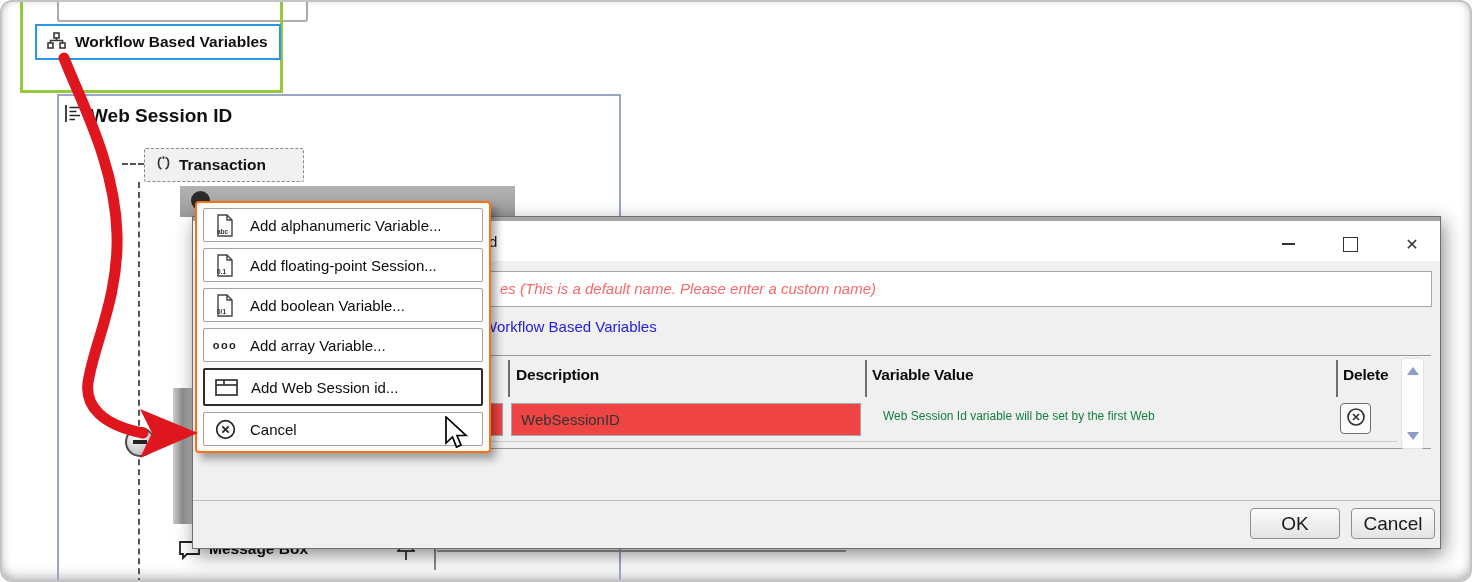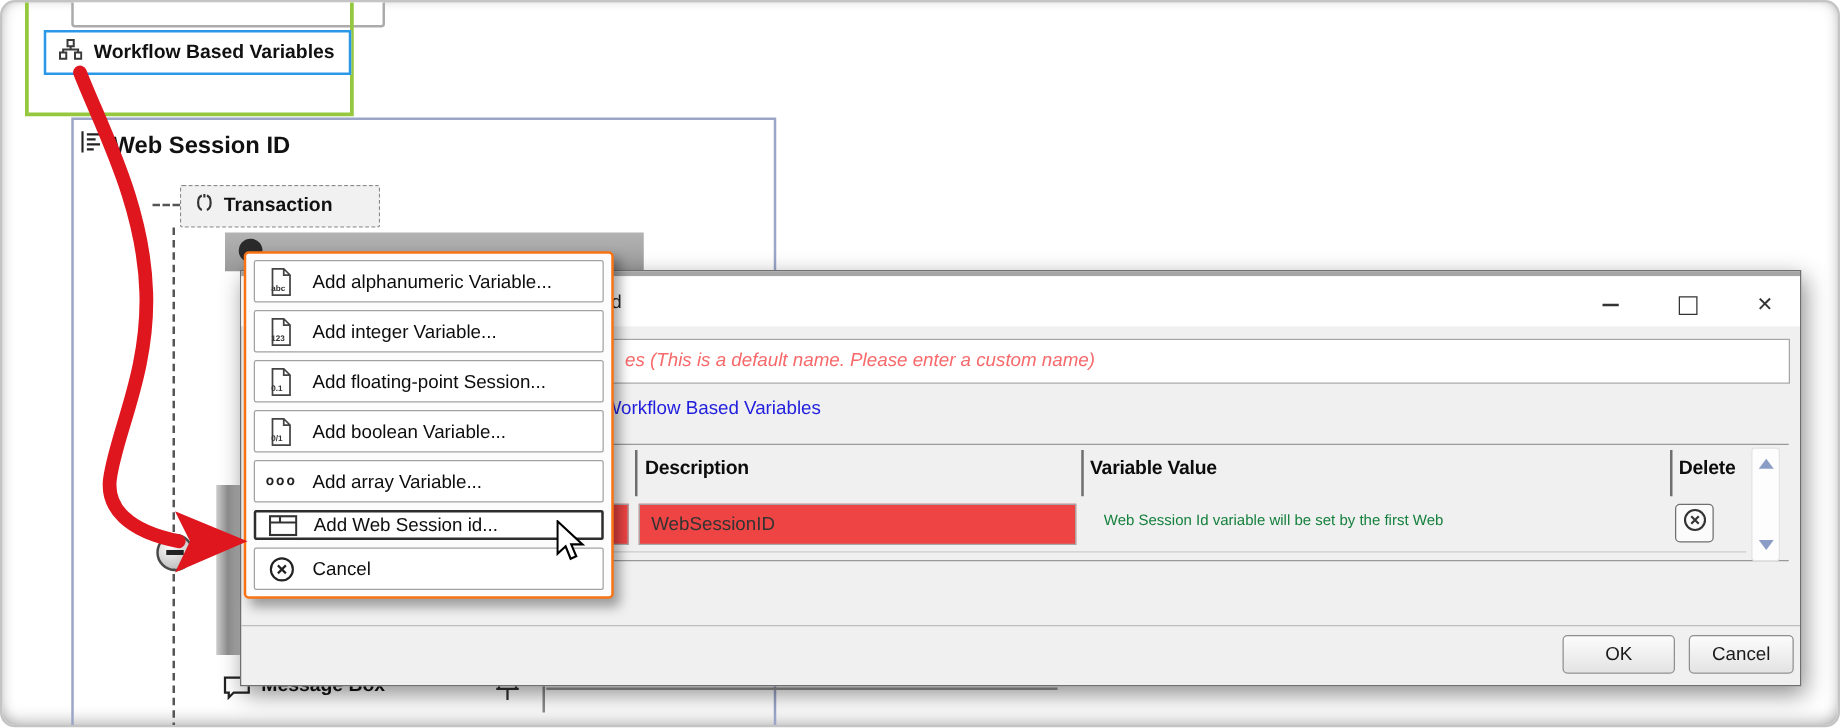--- a/index.html
+++ b/index.html
@@ -78,30 +78,30 @@
   #row-line{left:6px;top:224px;width:1198px;background:#ccc;}
   #tbl-bottom{left:5px;top:231px;width:1233px;}
   #scrollbar{left:1208px;top:141px;width:23px;height:91px;background:#fdfdfd;border:1px solid #e3e3e3;
              border-radius:3px;box-sizing:border-box;}
   .tri{position:absolute;left:4.5px;width:0;height:0;border-left:6px solid transparent;border-right:6px solid transparent;}
   #tri-up{top:8px;border-bottom:8px solid #8b9cc7;}
   #tri-dn{bottom:8px;border-top:8px solid #8b9cc7;}
   #btn-sep{left:0;top:283px;width:100%;background:#bdbdbd;}
   .dlg-btn{top:291px;height:31px;border:1px solid #8f8f8f;border-radius:4px;box-sizing:border-box;
            background:linear-gradient(#fcfcfc,#e3e3e3);display:flex;align-items:center;justify-content:center;
-           font-size:15px;color:#1a1a1a;}
+           font-size:19px;color:#1a1a1a;}
   #ok-btn{left:1057px;width:90px;} #cancel-btn{left:1158px;width:84px;}
 
   
   #menu{left:193px;top:199px;width:296px;background:#fcfcfc;border:2px solid #f97316;border-radius:4px;
         padding:5px 6px;box-sizing:border-box;z-index:10;box-shadow:5px 6px 9px rgba(0,0,0,.35);}
   .mi{height:34px;border:1px solid #a2a2a2;border-radius:2px;background:#fff;margin-bottom:6px;
       display:flex;align-items:center;gap:13px;padding-left:9px;box-sizing:border-box;}
   .mi:last-child{margin-bottom:0;}
-  .mi.sel{height:24px;border:2.5px solid #2d2d2d;}
+  .mi.sel{height:38px;border:2.5px solid #2d2d2d;}
   .mi-icon{width:24px;height:26px;position:relative;display:flex;align-items:center;justify-content:center;flex:0 0 24px;}
   .mi-label{font-size:15px;color:#0d0d0d;}
   .doc-badge{position:absolute;left:4px;bottom:3px;font-size:6.5px;font-weight:bold;color:#333;letter-spacing:0;}
   .array-badge{font-size:11px;font-weight:bold;letter-spacing:1.5px;color:#222;}
 
   #cursor{left:443px;top:414px;z-index:11;}
   #arrow-overlay{left:0;top:0;z-index:12;pointer-events:none;}
 </style>
 </head>
 <body>
@@ -236,29 +236,20 @@
           </svg>
         <span class="doc-badge">abc</span>
       </span>
       <span class="mi-label">Add alphanumeric Variable...</span>
     </div>
     <div class="mi">
       <span class="mi-icon">
         <svg width="18" height="23" viewBox="0 0 18 23">
             <path d="M2 1 H11 L16 6 V22 H2 Z M11 1 V6 H16" fill="#fff" stroke="#444" stroke-width="1.4"></path>
           </svg>
-        <span class="doc-badge">123</span>
-      </span>
-      <span class="mi-label">Add integer Variable...</span>
-    </div>
-    <div class="mi">
-      <span class="mi-icon">
-        <svg width="18" height="23" viewBox="0 0 18 23">
-            <path d="M2 1 H11 L16 6 V22 H2 Z M11 1 V6 H16" fill="#fff" stroke="#444" stroke-width="1.4"></path>
-          </svg>
         <span class="doc-badge">0.1</span>
       </span>
       <span class="mi-label">Add floating-point Session...</span>
     </div>
     <div class="mi">
       <span class="mi-icon">
         <svg width="18" height="23" viewBox="0 0 18 23">
             <path d="M2 1 H11 L16 6 V22 H2 Z M11 1 V6 H16" fill="#fff" stroke="#444" stroke-width="1.4"></path>
           </svg>
         <span class="doc-badge">0/1</span>

